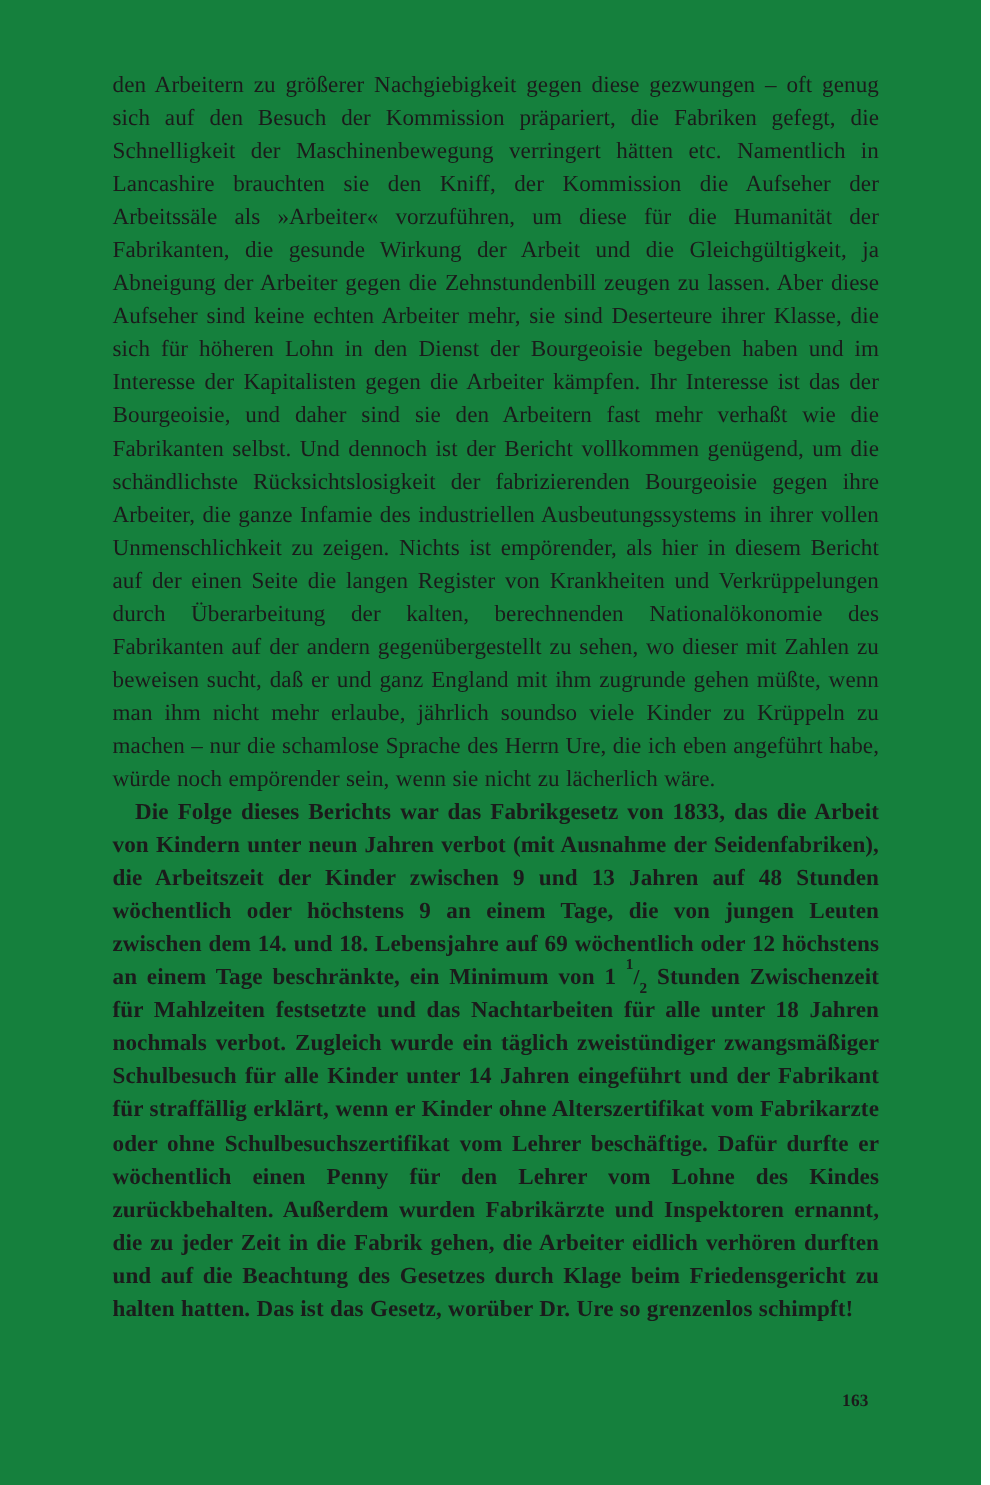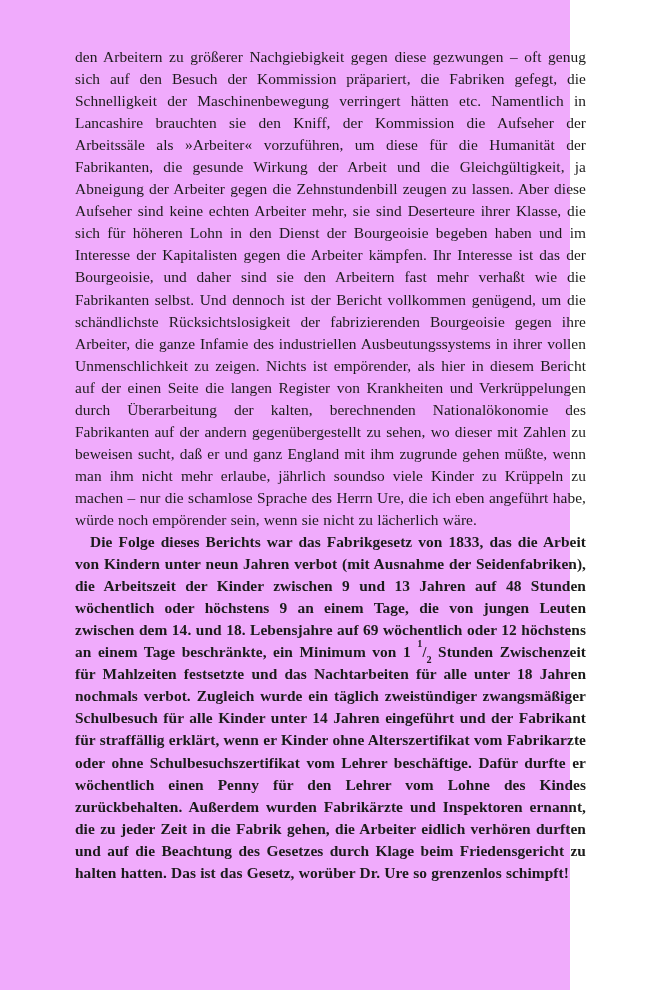--- a/index.html
+++ b/index.html
@@ -10,23 +10,23 @@
   }
   body {
     width: 660px;
     height: 990px;
     overflow: hidden;
     font-family: "Liberation Serif", "DejaVu Serif", serif;
     color: #1a1a1a;
   }
   .page {
     position: relative;
-    width: 570px;
+    width: 654px;
     height: 990px;
-    background: #f0abfc;
+    background: #15803d;
     box-sizing: border-box;
   }
   .textblock {
     position: absolute;
     left: 75px;
     top: 46px;
     width: 511px;
   }
   p.para {
     margin: 0;
@@ -79,14 +79,15 @@
 
   <div class="textblock">
 
     <p class="para">den Arbeitern zu größerer Nachgiebigkeit gegen diese gezwungen – oft genug sich auf den Besuch der Kommission präpariert, die Fabriken gefegt, die Schnelligkeit der Maschinenbewegung verringert hätten etc. Namentlich in Lancashire brauchten sie den Kniff, der Kommission die Aufseher der Arbeitssäle als »Arbeiter« vorzuführen, um diese für die Humanität der Fabrikanten, die gesunde Wirkung der Arbeit und die Gleichgültigkeit, ja Abneigung der Arbeiter gegen die Zehnstundenbill zeugen zu lassen. Aber diese Aufseher sind keine echten Arbeiter mehr, sie sind Deserteure ihrer Klasse, die sich für höheren Lohn in den Dienst der Bourgeoisie begeben haben und im Interesse der Kapitalisten gegen die Arbeiter kämpfen. Ihr Interesse ist das der Bourgeoisie, und daher sind sie den Arbeitern fast mehr verhaßt wie die Fabrikanten selbst. Und dennoch ist der Bericht vollkommen genügend, um die schändlichste Rücksichtslosigkeit der fabrizierenden Bourgeoisie gegen ihre Arbeiter, die ganze Infamie des industriellen Ausbeutungssystems in ihrer vollen Unmenschlichkeit zu zeigen. Nichts ist empörender, als hier in diesem Bericht auf der einen Seite die langen Register von Krankheiten und Verkrüppelungen durch Überarbeitung der kalten, berechnenden Nationalökonomie des Fabrikanten auf der andern gegenübergestellt zu sehen, wo dieser mit Zahlen zu beweisen sucht, daß er und ganz England mit ihm zugrunde gehen müßte, wenn man ihm nicht mehr erlaube, jährlich soundso viele Kinder zu Krüppeln zu machen – nur die schamlose Sprache des Herrn Ure, die ich eben angeführt habe, würde noch empörender sein, wenn sie nicht zu lächerlich wäre.</p>
 
     <p class="para"><span>Die Folge dieses Berichts war das Fabrikgesetz von 1833, das die Arbeit von Kindern unter neun Jahren verbot (mit Ausnahme der Seidenfabriken), die Arbeitszeit der Kinder zwischen 9 und 13 Jahren auf 48 Stunden wöchentlich oder höchstens 9 an einem Tage, die von jungen Leuten zwischen dem 14. und 18. Lebensjahre auf 69 wöchentlich oder 12 höchstens an einem Tage beschränkte, ein Minimum von 1 </span><span class="frac"><sup>1</sup><span class="slash">/</span><sub>2</sub></span><span> Stunden Zwischenzeit für Mahlzeiten festsetzte und das Nachtarbeiten für alle unter 18 Jahren nochmals verbot. Zugleich wurde ein täglich zweistündiger zwangsmäßiger Schulbesuch für alle Kinder unter 14 Jahren eingeführt und der Fabrikant für straffällig erklärt, wenn er Kinder ohne Alterszertifikat vom Fabrikarzte oder ohne Schulbesuchszertifikat vom Lehrer beschäftige. Dafür durfte er wöchentlich einen Penny für den Lehrer vom Lohne des Kindes zurückbehalten. Außerdem wurden Fabrikärzte und Inspektoren ernannt, die zu jeder Zeit in die Fabrik gehen, die Arbeiter eidlich verhören durften und auf die Beachtung des Gesetzes durch Klage beim Friedensgericht zu halten hatten. Das ist das Gesetz, worüber Dr. Ure so grenzenlos schimpft!</span></p>
 
 
   </div>
 
+  <div class="folio">163</div>
 
 </div>
 
 </body></html>

